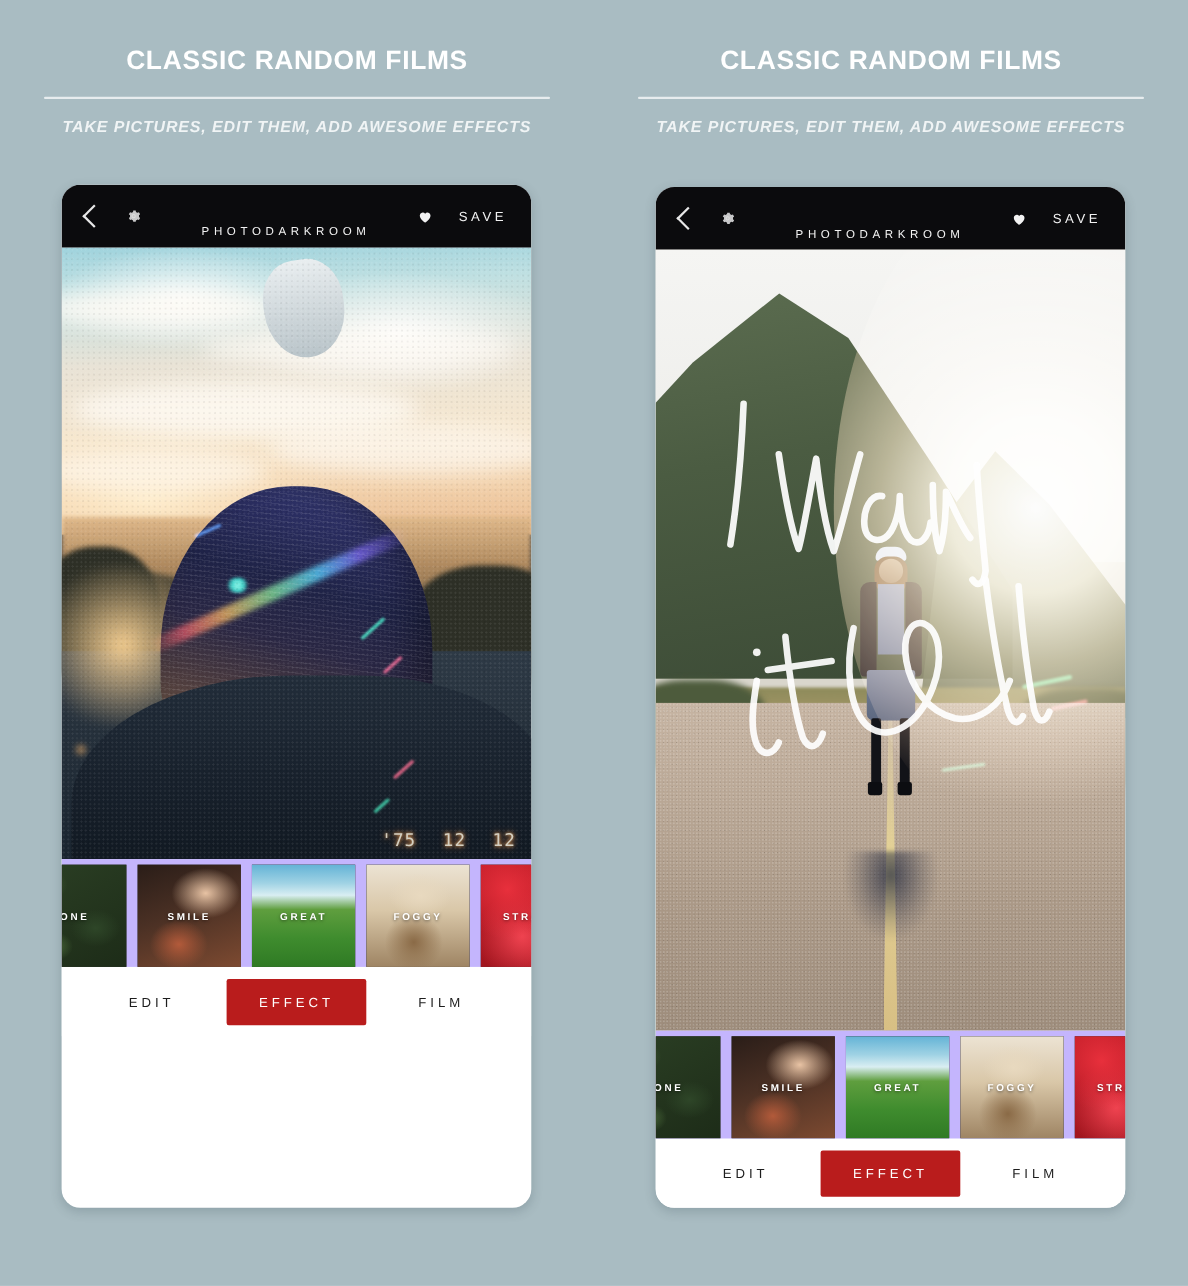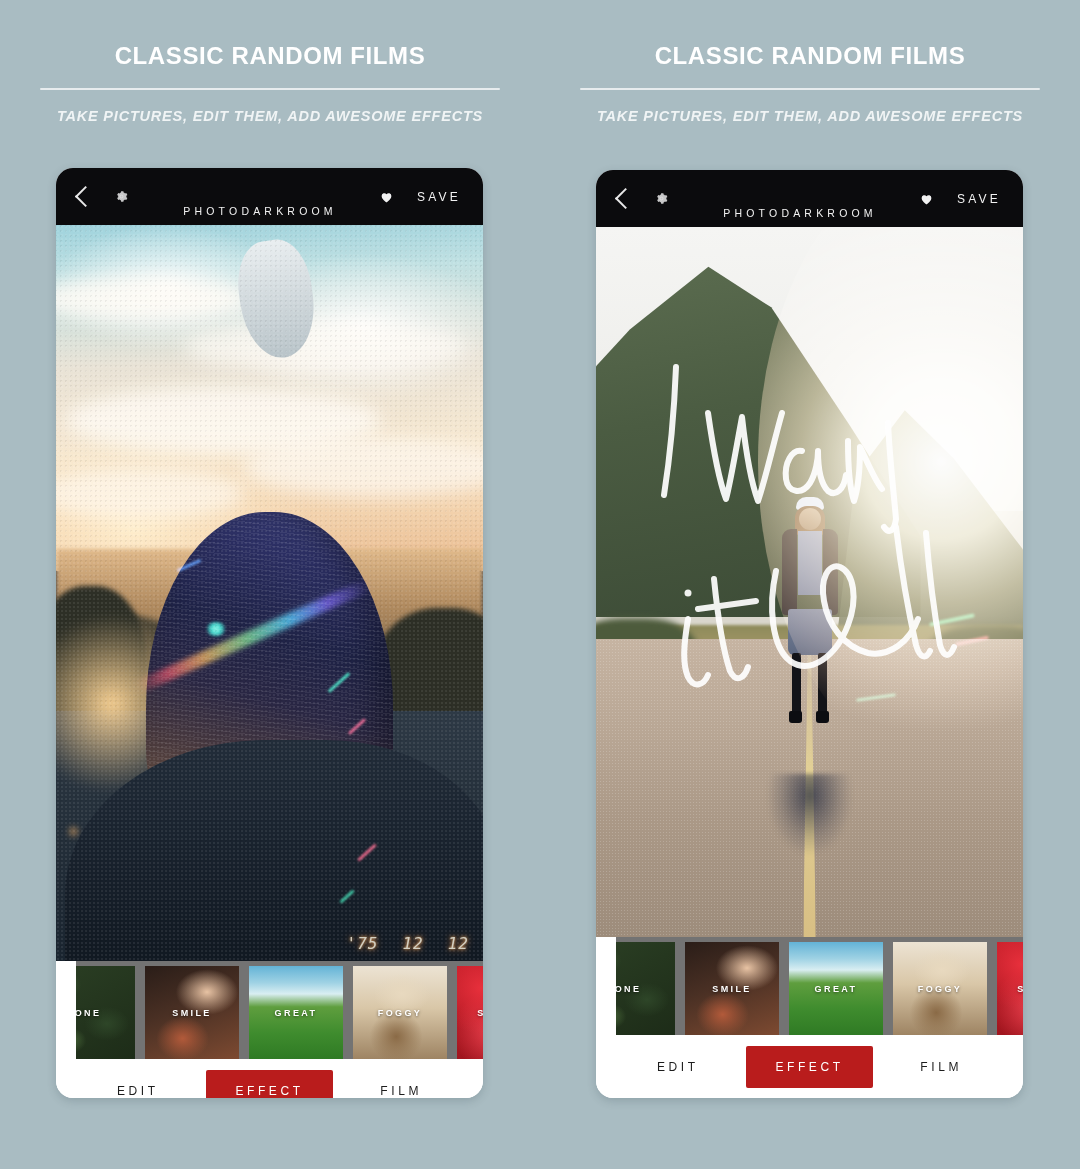--- a/index.html
+++ b/index.html
@@ -72,24 +72,24 @@
     position:absolute;right:14px;bottom:8px;
     display:flex;gap:24px;
     font-family:"DejaVu Sans Mono", monospace;
     font-size:16px;color:#d3cfc2;
     text-shadow:0 0 7px rgba(255,140,60,.85), 0 0 3px rgba(255,190,110,.9);
     letter-spacing:1px;
   }
 
   
   .strip{
-    height:98px;background:#737373;
+    height:98px;background:#c4b5fd;
     display:flex;align-items:stretch;
     overflow:hidden;position:relative;
-    padding-top:5px;box-sizing:border-box;margin-left:20px;
+    padding-top:5px;box-sizing:border-box;
   }
   .thumb{
     position:relative;flex:0 0 auto;
     width:94px;height:93px;margin-right:10px;
     overflow:hidden;background:#333;
   }
   .thumb:first-child{margin-left:-35px;}
   .thumb .t-img{position:absolute;inset:0;}
   .thumb .t-label{
     position:absolute;left:0;right:0;top:50%;
@@ -308,21 +308,21 @@
         <path d="M12 8.4a3.6 3.6 0 1 0 0 7.2 3.6 3.6 0 0 0 0-7.2zm0 5.4a1.8 1.8 0 1 1 0-3.6 1.8 1.8 0 0 1 0 3.6z"></path>
         <path d="M21 12c0-.5-.05-1-.14-1.48l2.04-1.5-2.1-3.63-2.38.93a8.9 8.9 0 0 0-2.56-1.48L15.5 2.4h-4.2l-.36 2.44a8.9 8.9 0 0 0-2.56 1.48l-2.38-.93-2.1 3.63 2.04 1.5a9 9 0 0 0 0 2.96l-2.04 1.5 2.1 3.63 2.38-.93a8.9 8.9 0 0 0 2.56 1.48l.36 2.44h4.2l.36-2.44a8.9 8.9 0 0 0 2.56-1.48l2.38.93 2.1-3.63-2.04-1.5c.09-.48.14-.98.14-1.48z" opacity=".9"></path>
       </svg>
       <div class="brand">PHOTODARKROOM</div>
       <svg class="heart" viewBox="0 0 24 22" fill="#f2f2f2">
         <path d="M12 21s-9-5.7-9-12a5 5 0 0 1 9-3 5 5 0 0 1 9 3c0 6.3-9 12-9 12z"></path>
       </svg>
       <div class="save">SAVE</div>
     </div>
 
-    <div class="canvas" style="height:736px;font-style:italic;">
+    <div class="canvas" style="height:556px;">
       <div class="sky"></div>
       <div class="cloudband" style="left:-6%;top:7%;width:52%;height:6%;"></div>
       <div class="cloudband" style="left:30%;top:13%;width:66%;height:7%;opacity:.8;"></div>
       <div class="cloudband" style="left:2%;top:22%;width:74%;height:9%;opacity:.9;"></div>
       <div class="cloudband" style="left:44%;top:29%;width:62%;height:8%;opacity:.75;"></div>
       <div class="cloudband" style="left:-4%;top:33%;width:48%;height:7%;opacity:.7;"></div>
 
       <div class="hillsL"></div>
       <div class="treeL" style="left:-5%;top:49%;width:26%;height:22%;"></div>
       <div class="treeL" style="left:74%;top:52%;width:34%;height:20%;"></div>

